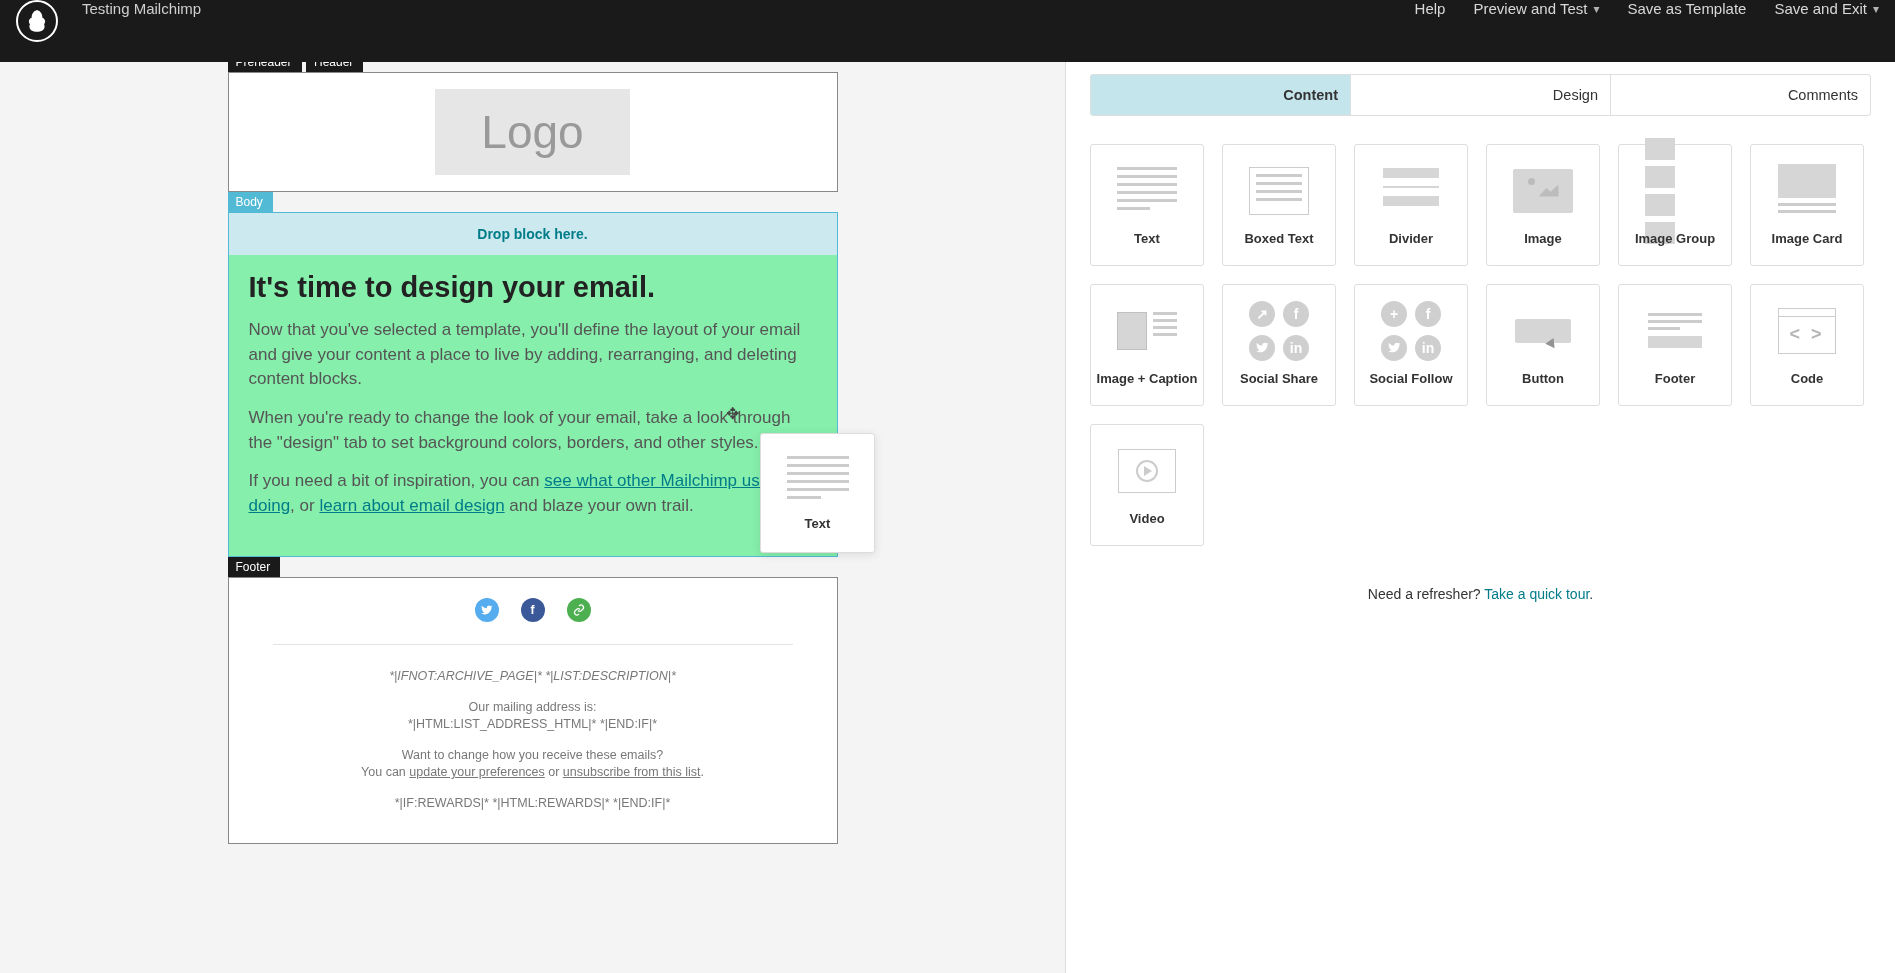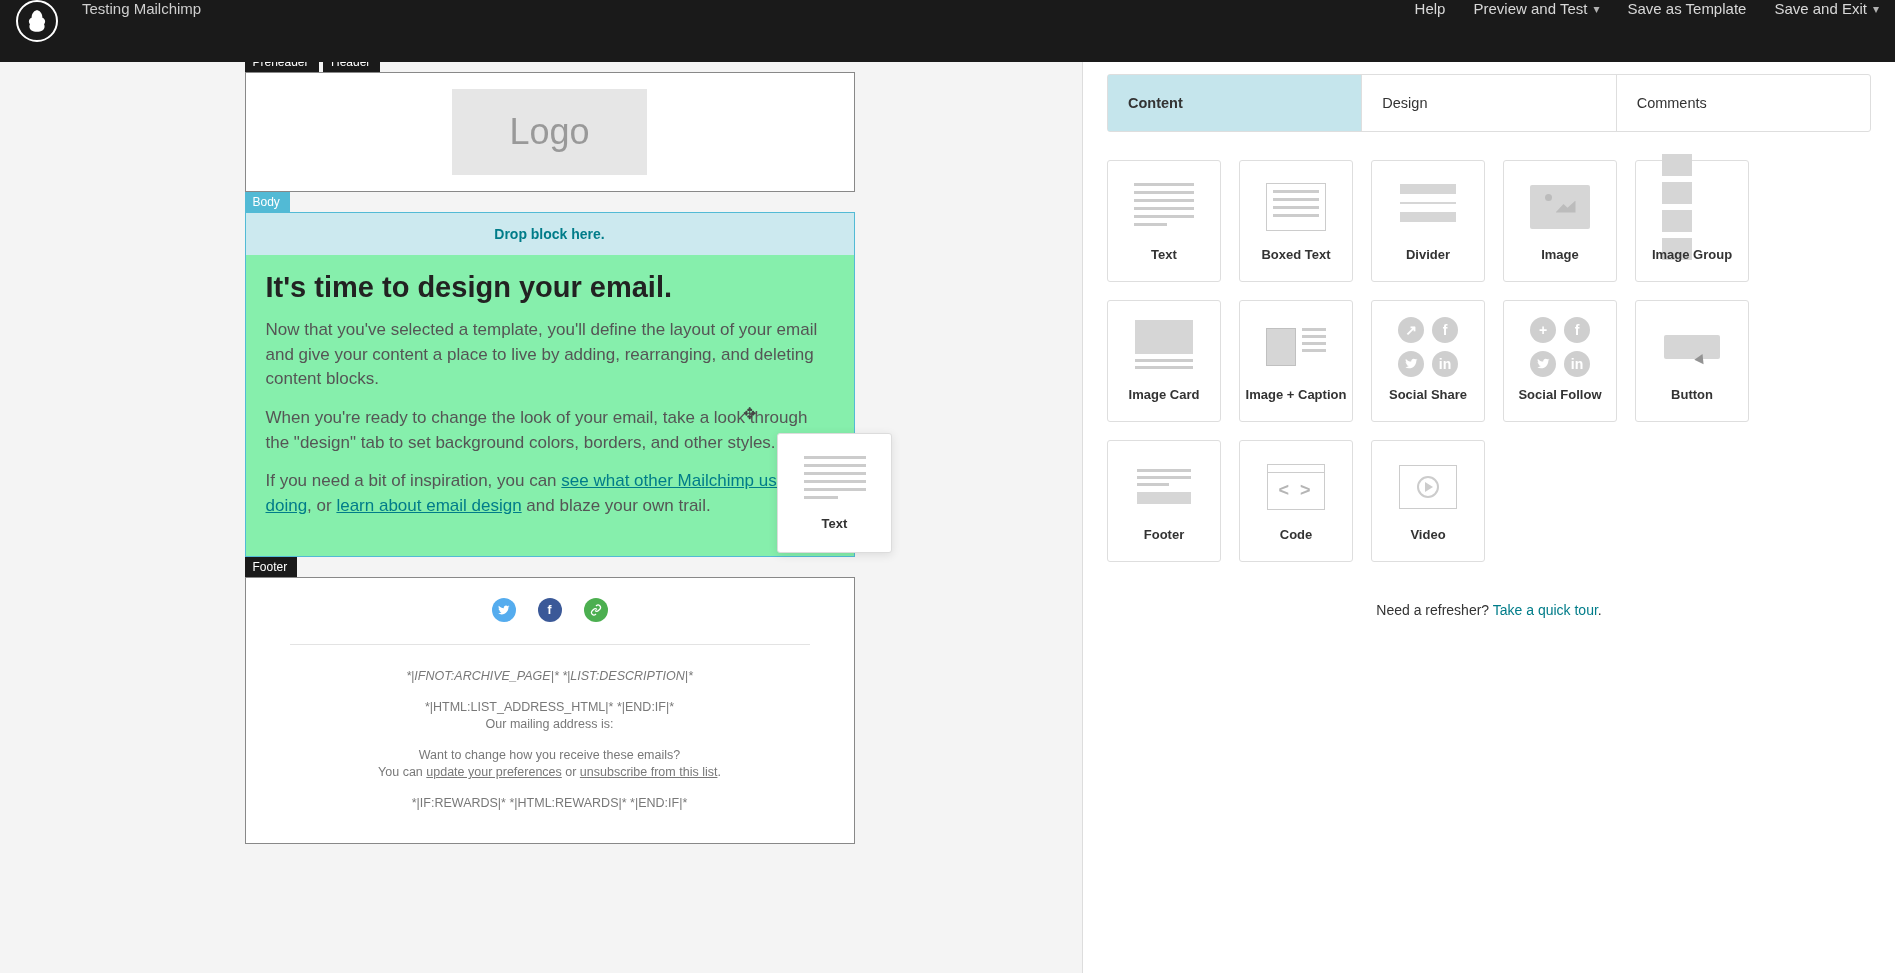--- a/index.html
+++ b/index.html
@@ -6,33 +6,33 @@
 body { font-family: -apple-system, BlinkMacSystemFont, "Segoe UI", Helvetica, Arial, sans-serif; background: #f4f4f4; overflow: hidden; width: 1895px; height: 973px; }
 
 .topbar { background: #1a1a1a; height: 62px; display: flex; align-items: flex-start; padding: 0 16px; color: #fff; }
 .logo-circle { width: 42px; height: 42px; border: 2px solid #fff; border-radius: 50%; display:flex; align-items:center; justify-content:center; margin-right: 24px; }
 .logo-circle svg { width: 26px; height: 26px; fill: #fff; }
 .project-name { color: #cfcfcf; font-size: 15px; }
 .topbar-spacer { flex: 1; }
 .topbar-link { color: #d8d8d8; font-size: 15px; margin-left: 28px; cursor: pointer; display: flex; align-items: center; gap: 6px; }
 .chev { font-size: 12px; opacity: 0.8; }
 
-.main { display: flex; height: calc(973px - 62px); margin-left: 17px; }
+.main { display: flex; height: calc(973px - 62px); }
 
 .canvas { width: 1065px; height: 100%; overflow: auto; display:flex; justify-content:center; padding-top: 0; background:#f4f4f4; position:relative; }
 .email-wrap { width: 610px; margin-top: -10px; }
 
 .section-tag { display:inline-block; background:#1a1a1a; color:#fff; font-size:12px; padding: 3px 10px 3px 8px; }
 .section-tag.active { background:#52bad5; }
 
 .ph-box { border:1px solid #888; background:#fff; padding: 10px; text-align:center; font-size:13px; }
 .ph-link { color:#555; text-decoration:underline; }
 
 .header-box { border:1px solid #888; background:#fff; padding: 16px; text-align:center; }
-.logo-placeholder { display:inline-block; width: 195px; height: 86px; background:#e6e6e6; color:#999; font-size: 36px; line-height:86px; }
+.logo-placeholder { display:inline-block; width: 195px; height: 86px; background:#e6e6e6; color:#999; font-size: 46px; line-height:86px; }
 
 .drop-here { background:#cce9ef; border-top:1px solid #52bad5; border-left:1px solid #52bad5; border-right:1px solid #52bad5; text-align:center; padding: 13px; color:#007c89; font-weight:600; font-size:14px; }
 
 .body-box { border:1px solid #52bad5; border-top:none; background:#86efac; padding: 16px 20px 24px 20px; position:relative; }
 .body-box h1 { font-size: 29px; font-weight: 700; margin-bottom: 14px; color:#222; }
 .body-box p { font-size: 17px; color:#555; margin-bottom: 14px; line-height:1.45; }
 .body-box a { color:#007c89; text-decoration:underline; }
 
 .footer-box { border:1px solid #888; background:#fff; padding: 20px 20px 30px 20px; text-align:center; }
 .social-row { display:flex; justify-content:center; gap:22px; margin-bottom:22px; }
@@ -42,21 +42,21 @@
 .lk { background:#4caf50; }
 .footer-divider { height:1px; background:#e3e3e3; margin: 0 24px 24px 24px; }
 .fsmall { font-size: 12.5px; color:#787878; font-style:italic; margin-bottom:3px; }
 .fsmall.ni { font-style:normal; }
 .fsmall a { color:#787878; text-decoration:underline; }
 .fgap { height:14px; }
 
 .right-panel { flex:1; background:#fff; border-left:1px solid #ddd; padding: 12px 24px; overflow:auto; }
 
 .tabs { display:flex; border:1px solid #dedede; border-radius:3px; margin-bottom:28px; }
-.tab { flex:1; text-align:left; padding:20px; font-size:14.5px; color:#333; cursor:pointer; }
+.tab { flex:1; text-align:right; padding:12px; font-size:14.5px; color:#333; cursor:pointer; }
 .tab.active { background:#c5e5ec; font-weight:600; }
 .tab+.tab { border-left:1px solid #dedede; }
 
 .blocks-grid { display:flex; flex-wrap:wrap; gap:18px; }
 .block { width:114px; height:122px; border:1px solid #dedede; border-radius:3px; display:flex; flex-direction:column; align-items:center; justify-content:center; gap:14px; cursor:grab; background:#fff; }
 .block-icon { width:60px; height:52px; display:flex; align-items:center; justify-content:center; }
 .block-label { font-size:13px; font-weight:600; color:#333; }
 
 .refresher { text-align:center; margin-top:40px; font-size:14px; color:#333; }
 .refresher a { color:#007c89; text-decoration:none; }
@@ -169,22 +169,22 @@
           <div class="social-icon lk">
               <svg width="12" height="12" viewBox="0 0 24 24" fill="none" stroke="#fff" stroke-width="2.5">
                 <path d="M10 13a5 5 0 0 0 7 0l3-3a5 5 0 0 0-7-7l-1 1"></path>
                 <path d="M14 11a5 5 0 0 0-7 0l-3 3a5 5 0 0 0 7 7l1-1"></path>
               </svg>
             </div>
         </div>
         <div class="footer-divider"></div>
         <div class="fsmall">*|IFNOT:ARCHIVE_PAGE|* *|LIST:DESCRIPTION|*</div>
         <div class="fgap"></div>
+        <div class="fsmall ni">Our mailing address is:</div>
         <div class="fsmall ni">*|HTML:LIST_ADDRESS_HTML|* *|END:IF|*</div>
-        <div class="fsmall ni">Our mailing address is:</div>
         <div class="fgap"></div>
         <div class="fsmall ni">Want to change how you receive these emails?</div>
         <div class="fsmall ni">
           <span>You can </span><a href="#">update your preferences</a><span> or </span><a href="#">unsubscribe from this list</a><span>.</span>
         </div>
         <div class="fgap"></div>
         <div class="fsmall ni">*|IF:REWARDS|* *|HTML:REWARDS|* *|END:IF|*</div>
       </div>
     </div>
 

